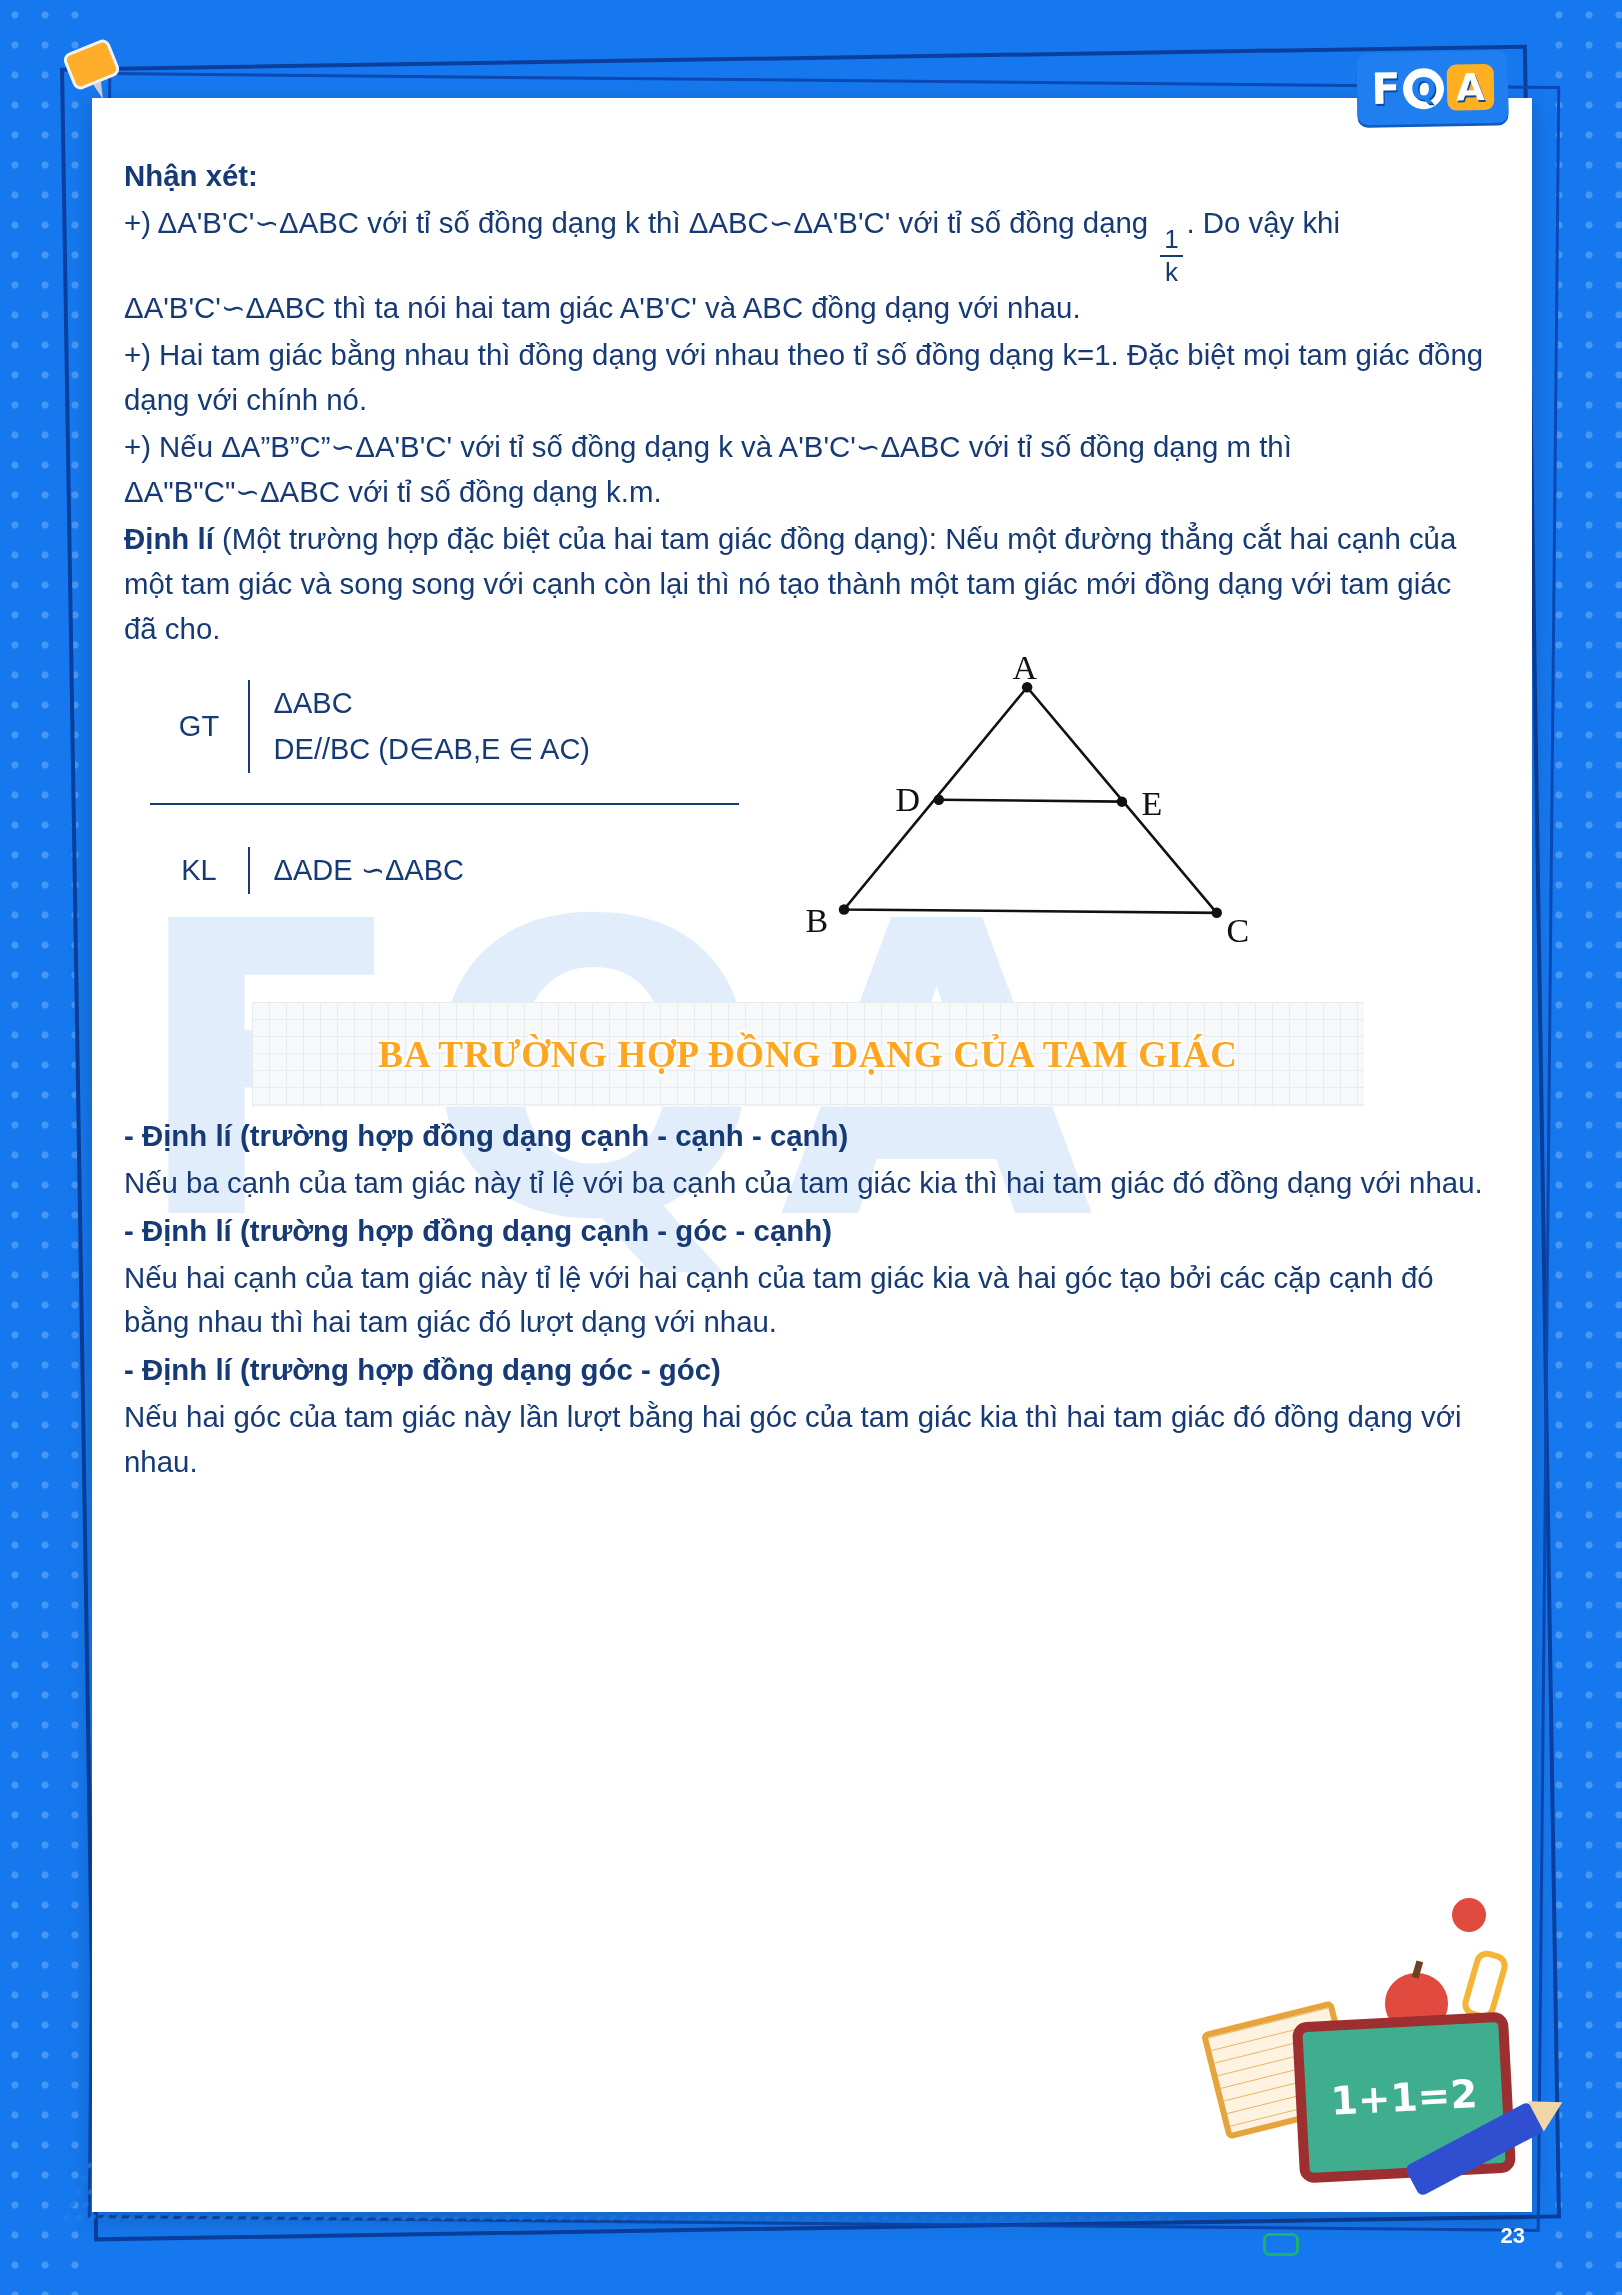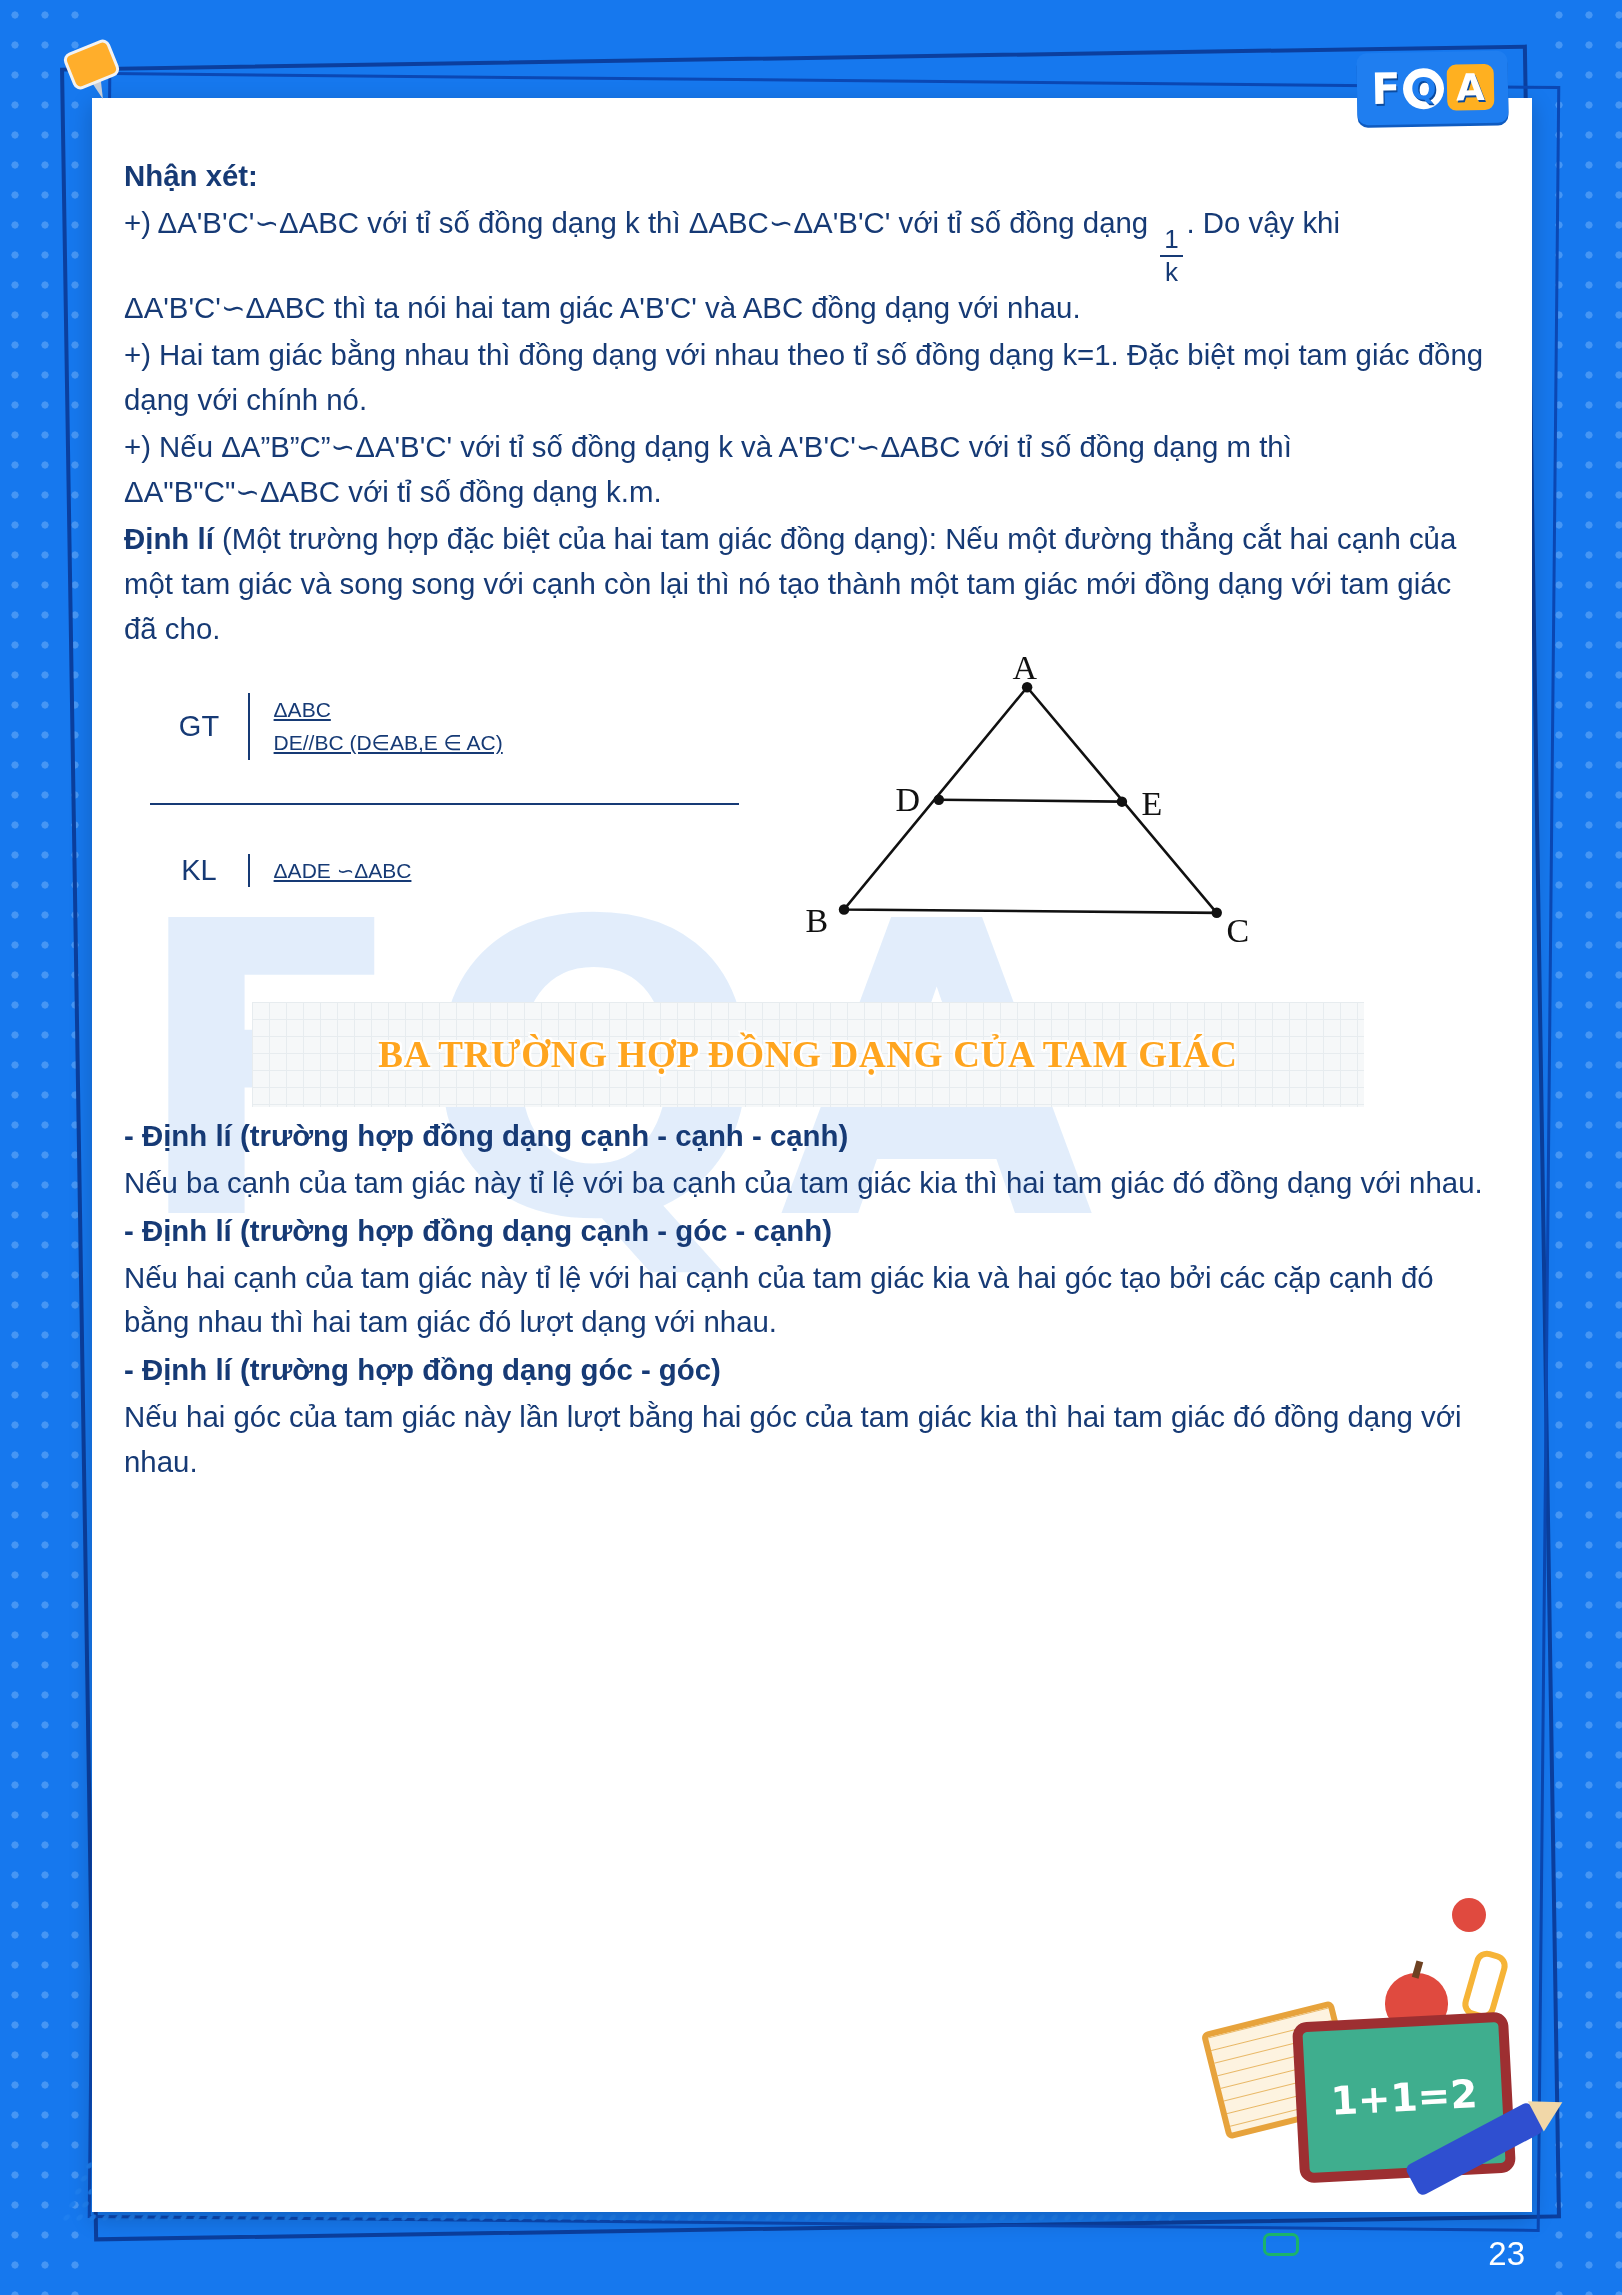--- a/index.html
+++ b/index.html
@@ -203,23 +203,22 @@
   }
   .gtkl-row.top { border-bottom: 2px solid #163a75; padding-bottom: 28px; }
   .gtkl-label {
     width: 98px;
     text-align: center;
     font-size: 29px;
   }
   .gtkl-body {
     border-left: 2.6px solid #163a75;
     padding-left: 23.6px;
-    font-size: 21px;
+    font-size: 29px;
     line-height: 1.6;
-    text-decoration: underline;
   }
   .gtkl-row.bottom { padding-top: 16px; }
 
   .triangle-fig {
     position: relative;
     width: 497px;
     height: 340px;
     margin-left: 19.6px;
     margin-top: -29.4px;
     color: #1a1a1a;
@@ -339,24 +338,24 @@
     right: 39px; bottom: 252px;
     width: 34px; height: 34px;
     background: #e04a3f;
     border-radius: 50%;
   }
 
   
   .page-num {
     position: absolute;
     right: 98px;
-    bottom: 22px;
+    bottom: 46px;
     color: #ffffff;
-    font-size: 33px;
-    font-weight: normal;
+    font-size: 22px;
+    font-weight: bold;
   }
   .bottom-mark {
     position: absolute;
     left: 1263px;
     bottom: 39px;
     width: 30px; height: 17px;
     border: 3.3px solid #1bb36a;
     border-radius: 6.5px;
   }
 </style>

